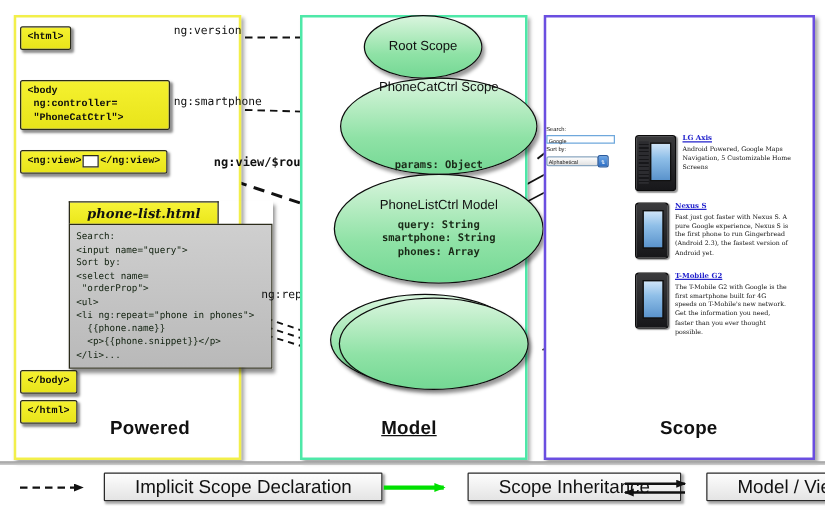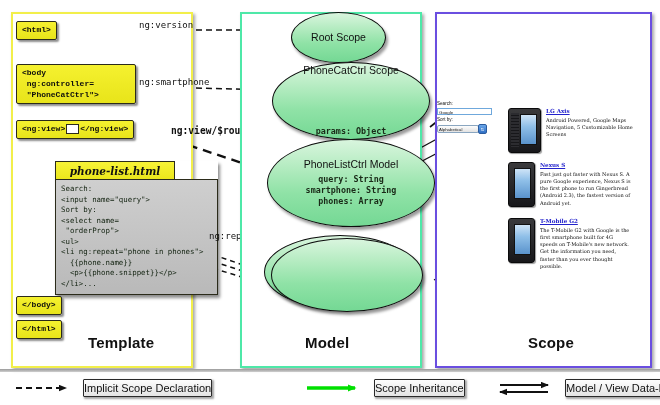--- a/index.html
+++ b/index.html
@@ -9,21 +9,21 @@
   svg#wires{position:absolute;left:0;top:0;width:660px;height:405px;pointer-events:none;}
 
   
   .panel{position:absolute;background:#fff;box-shadow:2px 2px 3px rgba(0,0,0,.35);}
   #panel-template{left:11px;top:12px;width:178px;height:352px;border:2px solid #f2ef4a;}
   #panel-model{left:240px;top:12px;width:178px;height:352px;border:2px solid #4ee8a8;}
   #panel-view{left:435px;top:12px;width:213px;height:352px;border:2px solid #6a4ee0;}
   .panel-label{position:absolute;font-size:15px;font-weight:bold;color:#111;
                letter-spacing:.2px;}
   #lab-template{left:88px;top:334px;}
-  #lab-model{left:305px;top:334px;}
+  #lab-model{left:305px;top:334px;text-decoration:underline;}
   #lab-view{left:528px;top:334px;}
 
   
   .tag{position:absolute;background:linear-gradient(#f5f12f,#e8e41a);
        border:1.6px solid #2b2b1a;border-radius:2px;
        box-shadow:2px 2px 2px rgba(0,0,0,.45);
        font-family:Liberation Mono, monospace;
        font-size:8px;font-weight:bold;color:#0d0d0d;
        padding:3px 5px;line-height:1.35;white-space:pre;}
   #tag-html{left:16px;top:21px;}
@@ -117,21 +117,21 @@
 
   
   #legend{position:absolute;left:0;top:372px;width:660px;height:33px;}
   .leg-item{position:absolute;display:flex;align-items:center;}
   #leg-1{left:14px;top:6px;}
   #leg-2{left:305px;top:6px;}
   #leg-3{left:496px;top:6px;}
   .leg-box{background:linear-gradient(#fdfdfd,#e4e4e4);
            border:1.4px solid #2a2a2a;border-radius:1px;
            box-shadow:1.5px 1.5px 2px rgba(0,0,0,.35);
-           font-size:11px;color:#111;padding:2px 0;white-space:nowrap;}
+           font-size:15px;color:#111;padding:2px 24px;white-space:nowrap;}
   .leg-gfx{width:62px;height:20px;margin-right:7px;flex:0 0 auto;}
   #legend-divider{position:absolute;left:0;top:369px;width:660px;height:3px;
                   background:linear-gradient(#9a9a9a,#cfcfcf);}
 </style>
 </head>
 <body>
 
 <div id="stage">
 
   <svg id="wires" viewBox="0 0 660 405">
@@ -171,21 +171,21 @@
 
     <path d="M487,150 L506,133" stroke="#111" stroke-width="1.6" fill="none" marker-end="url(#ahBlack)"></path>
     <path d="M487,196 L506,183" stroke="#111" stroke-width="1.6" fill="none" marker-end="url(#ahBlack)"></path>
     <path d="M487,248 L506,238" stroke="#111" stroke-width="1.6" fill="none" marker-end="url(#ahBlack)"></path>
 
     <path d="M455,151 L468,131" stroke="#111" stroke-width="1.6" fill="none" marker-end="url(#ahBlack)"></path>
     <path d="M430,127 L444,116" stroke="#111" stroke-width="1.6" fill="none" marker-end="url(#ahBlack)"></path>
   </svg>
 
   <div class="panel" id="panel-template"></div>
-  <div class="panel-label" id="lab-template">Template</div>
+  <div class="panel-label" id="lab-template">Powered</div>
 
   <div class="tag" id="tag-html">&lt;html&gt;</div>
 
   <div class="tag" id="tag-body">&lt;body
  ng:controller=
  "PhoneCatCtrl"&gt;</div>
 
   <div class="tag" id="tag-ngview">
     <span>&lt;ng:view&gt;</span>
     <span class="ngview-slot"></span>

